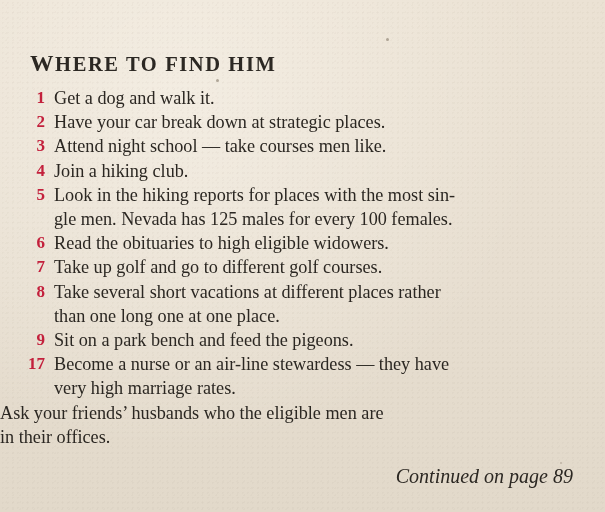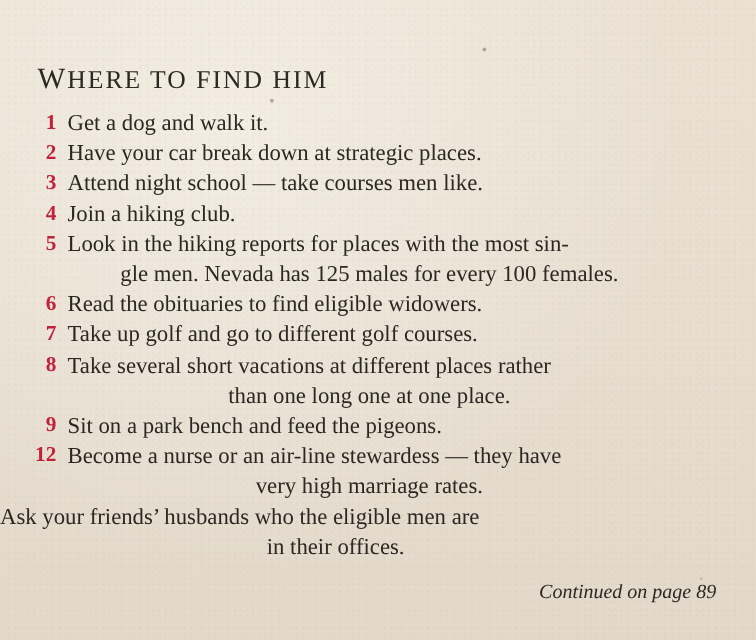--- a/index.html
+++ b/index.html
@@ -36,21 +36,21 @@
     opacity: 0.8;
   }
   .title {
     position: absolute;
     left: 30px;
     top: 36px;
     font-size: 20.5px;
     letter-spacing: 1.6px;
     font-variant: small-caps;
     text-transform: uppercase;
-    font-weight: normal;
+    font-weight: bold;
     color: #2c2823;
     white-space: nowrap;
   }
   .title .initial {
     font-size: 23.5px;
   }
   .speck {
     position: absolute;
     background: #7a6d5c;
     border-radius: 50%;
@@ -85,28 +85,27 @@
   }
   .text {
     flex: 1 1 auto;
     padding-right: 68px;
     font-size: 18.2px;
     line-height: 24.2px;
     color: #2b2722;
   }
   .text .l2 {
     display: block;
-    text-align: center;
   }
   .continued {
     position: absolute;
     right: 32px;
     top: 465px;
     font-style: italic;
-    font-size: 16px;
+    font-size: 20px;
     color: #2b2722;
     white-space: nowrap;
   }
 </style>
 </head>
 <body>
 
 <div class="page">
   <div class="grain"></div>
 
@@ -134,36 +133,36 @@
       <div class="item">
         <div class="num">4</div>
         <div class="text"><span>Join a hiking club.</span></div>
       </div>
       <div class="item">
         <div class="num">5</div>
         <div class="text"><span>Look in the hiking reports for places with the most sin-</span><span class="l2">gle men. Nevada has 125 males for every 100 females.</span></div>
       </div>
       <div class="item">
         <div class="num">6</div>
-        <div class="text"><span>Read the obituaries to find eligible widowers.</span></div>
+        <div class="text"><span>Read the obituaries to high eligible widowers.</span></div>
       </div>
       <div class="item">
         <div class="num">7</div>
         <div class="text"><span>Take up golf and go to different golf courses.</span></div>
       </div>
       <div class="item">
         <div class="num">8</div>
         <div class="text"><span>Take several short vacations at different places rather</span><span class="l2">than one long one at one place.</span></div>
       </div>
       <div class="item">
         <div class="num">9</div>
         <div class="text"><span>Sit on a park bench and feed the pigeons.</span></div>
       </div>
       <div class="item">
-        <div class="num">12</div>
+        <div class="num">17</div>
         <div class="text"><span>Become a nurse or an air-line stewardess — they have</span><span class="l2">very high marriage rates.</span></div>
       </div>
       <div class="item">
         <div class="text"><span>Ask your friends’ husbands who the eligible men are</span><span class="l2">in their offices.</span></div>
       </div>
     </div>
 
   <div class="continued">Continued on page 89</div>
 </div>
 

